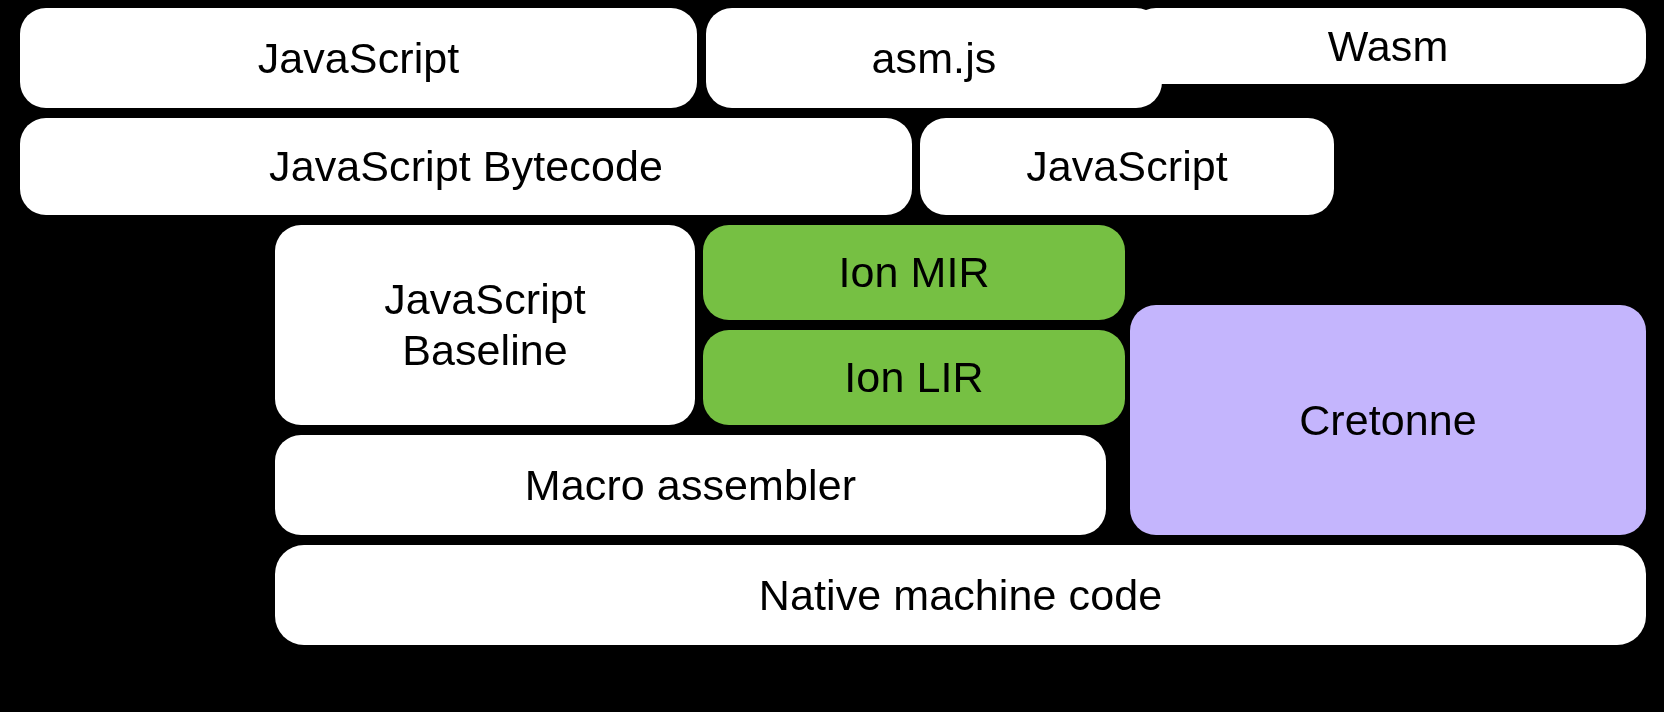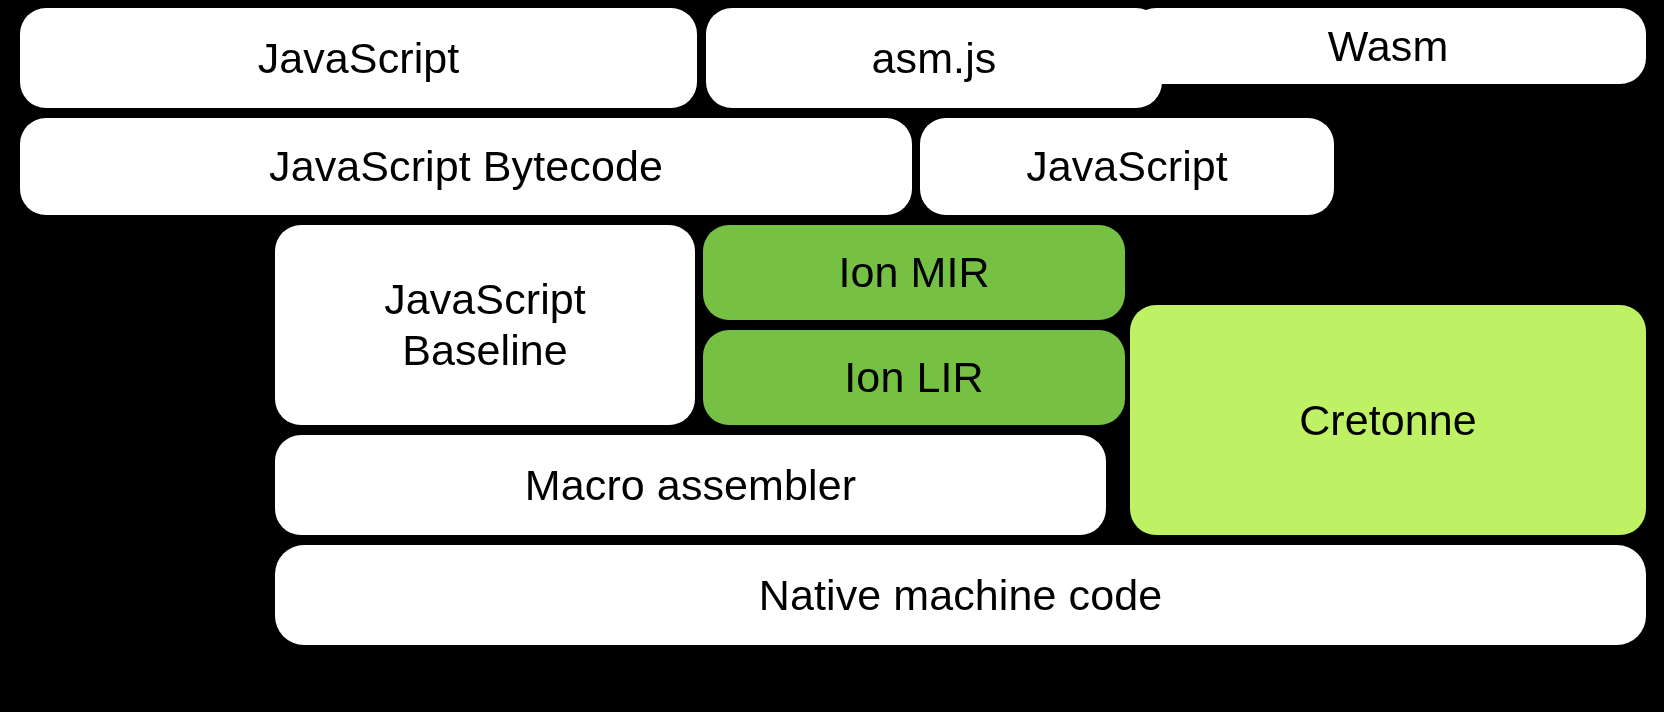--- a/index.html
+++ b/index.html
@@ -31,21 +31,21 @@
     font-size: 43px;
     line-height: 1.18;
     font-weight: 400;
     letter-spacing: 0.1px;
     white-space: pre-line;
     user-select: none;
   }
   .fill-white  { background: #FFFFFF; }
   .fill-gray   { background: #E9E9E9; }
   .fill-green  { background: #76C043; }
-  .fill-pink   { background: #bef264; }
+  .fill-pink   { background: #c4b5fd; }
 
   
   .n-javascript      { left: 20px;   top: 8px;   width: 677px; height: 100px; }
   .n-asmjs           { left: 706px;  top: 8px;   width: 456px; height: 100px; }
   .n-wasm            { left: 1130px; top: 8px;   width: 516px; height: 76px; }
 
   
   .n-jsbytecode      { left: 20px;   top: 118px; width: 892px; height: 97px; }
   .n-baldrmonkey     { left: 920px;  top: 118px; width: 414px; height: 97px; }
 

